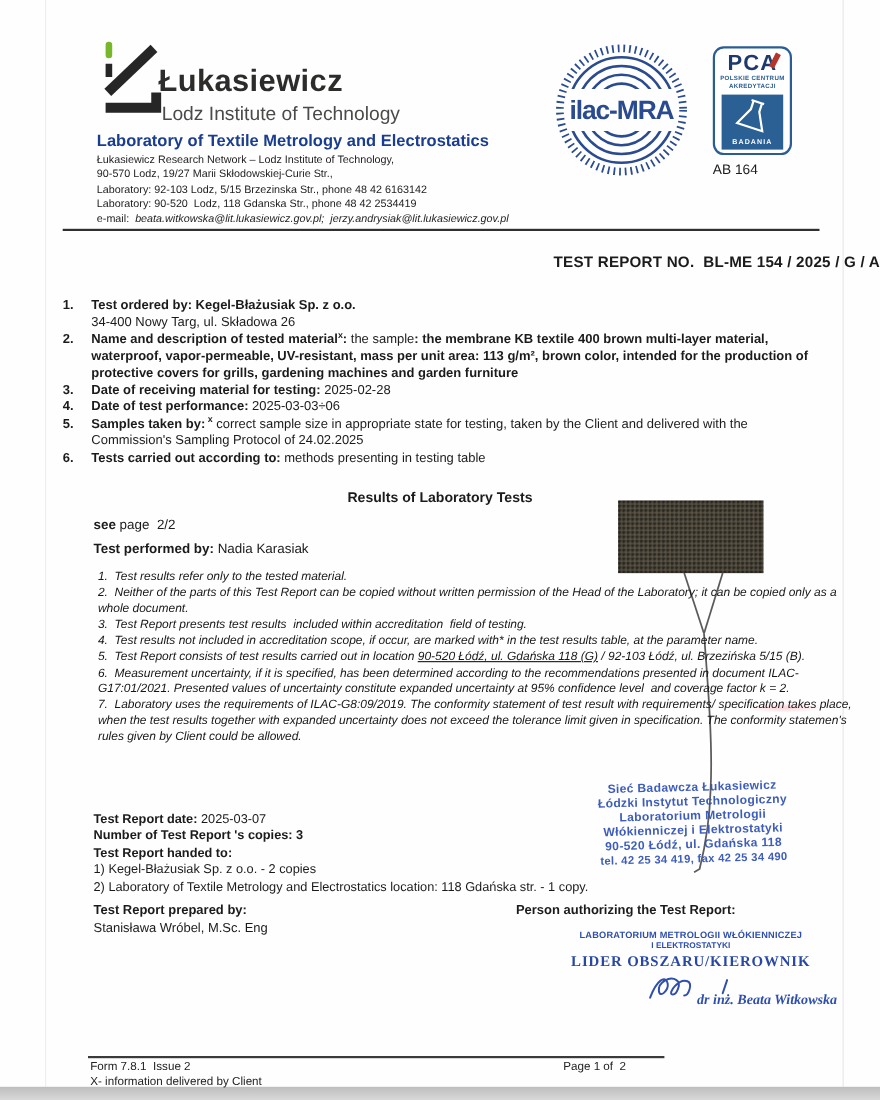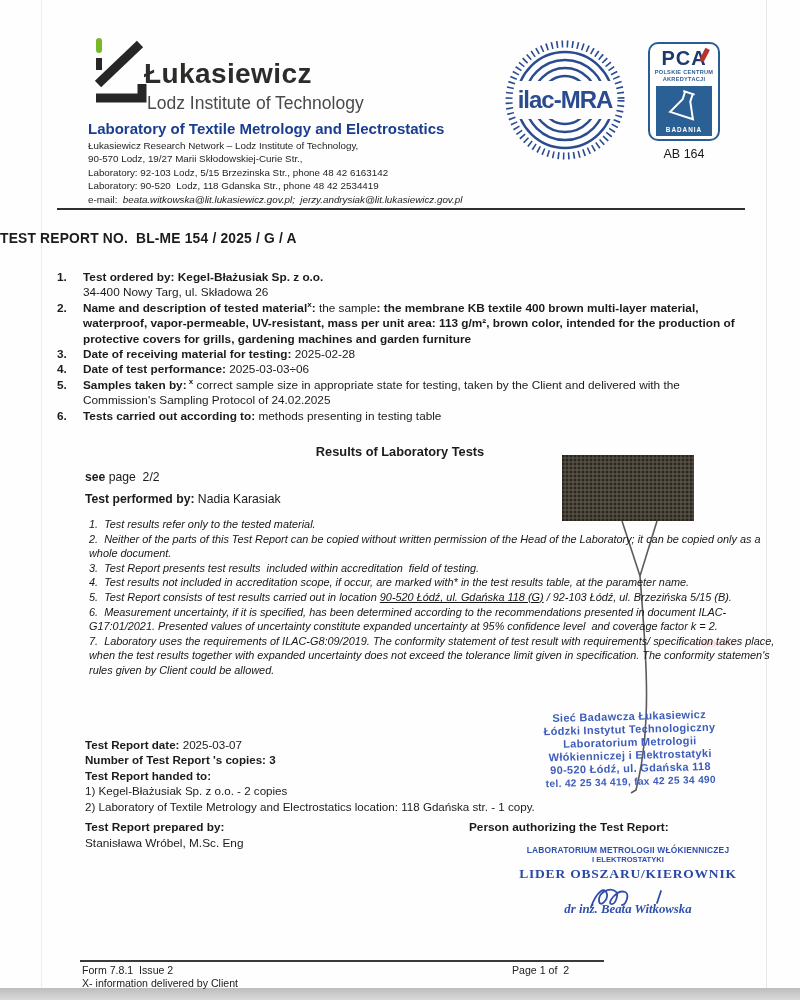--- a/index.html
+++ b/index.html
@@ -29,23 +29,23 @@
   
   .ilac{left:504px;top:39px;}
   
   .pca{left:648px;top:42px;width:72px;height:99px;border:2px solid #2a5d93;border-radius:10px;
        background:#fff;box-sizing:border-box;text-align:center;}
   .pca-acronym{font-size:20px;font-weight:800;color:#1c3a6e;letter-spacing:1px;line-height:22px;margin-top:3px;position:relative;}
   .pca-red{position:absolute;width:5px;height:14px;background:#b5342c;transform:rotate(27deg);right:11px;top:4px;}
   .pca-sub{font-size:5.6px;font-weight:700;color:#2a5d93;line-height:6.8px;letter-spacing:.3px;}
   .pca-box{margin:3px auto 0;width:56px;height:50px;background:#2a6094;position:relative;}
   .pca-badania{position:absolute;bottom:3px;left:0;width:100%;color:#fff;font-size:6.4px;font-weight:700;letter-spacing:1px;}
-  .ab164{left:648px;top:147px;width:72px;text-align:center;font-size:12.5px;color:#1b1b1b;}
-
-  .report-title{left:0;top:231px;width:800px;text-align:left;font-size:13.8px;font-weight:700;letter-spacing:.2px;}
+  .ab164{left:648px;top:147px;width:72px;font-size:12.5px;color:#1b1b1b;}
+
+  .report-title{left:0;top:231px;width:800px;text-align:right;font-size:13.8px;font-weight:700;letter-spacing:.2px;}
 
   .items{left:57px;top:270px;width:692px;font-size:11.8px;line-height:15.4px;}
   .item{display:flex;}
   .item .num{width:26px;flex:none;font-weight:700;}
   .item .body{flex:1;}
 
   .results-heading{left:0;top:444px;width:800px;text-align:center;font-size:12.8px;font-weight:700;}
   .see-line{left:85px;top:470px;font-size:12.2px;}
   .performed{left:85px;top:492px;font-size:12.2px;}
 
@@ -66,21 +66,21 @@
 
   .prepared-label{left:85px;top:820px;font-size:11.8px;font-weight:700;}
   .prepared-name{left:85px;top:836px;font-size:11.8px;}
   .authorizing-label{left:433px;top:820px;font-size:11.8px;font-weight:700;padding-left:36px;}
 
   .stamp2{left:495px;top:845px;width:266px;text-align:center;color:#2446a8;opacity:.95;}
   .stamp2-l1{font-size:8.4px;font-weight:700;letter-spacing:.2px;}
   .stamp2-l2{font-size:7.6px;font-weight:700;}
   .stamp2-l3{font-family:"Liberation Serif",serif;font-size:13.5px;font-weight:700;letter-spacing:.8px;color:#1e3fa0;margin-top:2px;}
   .sig-wrap{height:26px;margin-top:1px;}
-  .stamp2-name{font-family:"Liberation Serif",serif;font-style:italic;font-size:12.8px;font-weight:700;margin-top:-7px;}
+  .stamp2-name{font-family:"Liberation Serif",serif;font-style:italic;font-size:12.8px;font-weight:700;margin-top:-7px;text-align:right;}
 
   .rule-bottom{left:80px;top:960px;width:524px;height:2px;background:#3a3a3a;}
   .foot-form{left:82px;top:964px;font-size:10.6px;color:#222;}
   .foot-page{left:512px;top:964px;font-size:10.6px;color:#222;}
   .foot-x{left:82px;top:977px;font-size:10.6px;color:#222;}
 </style>
 </head>
 <body>
 
 <div class="page">

